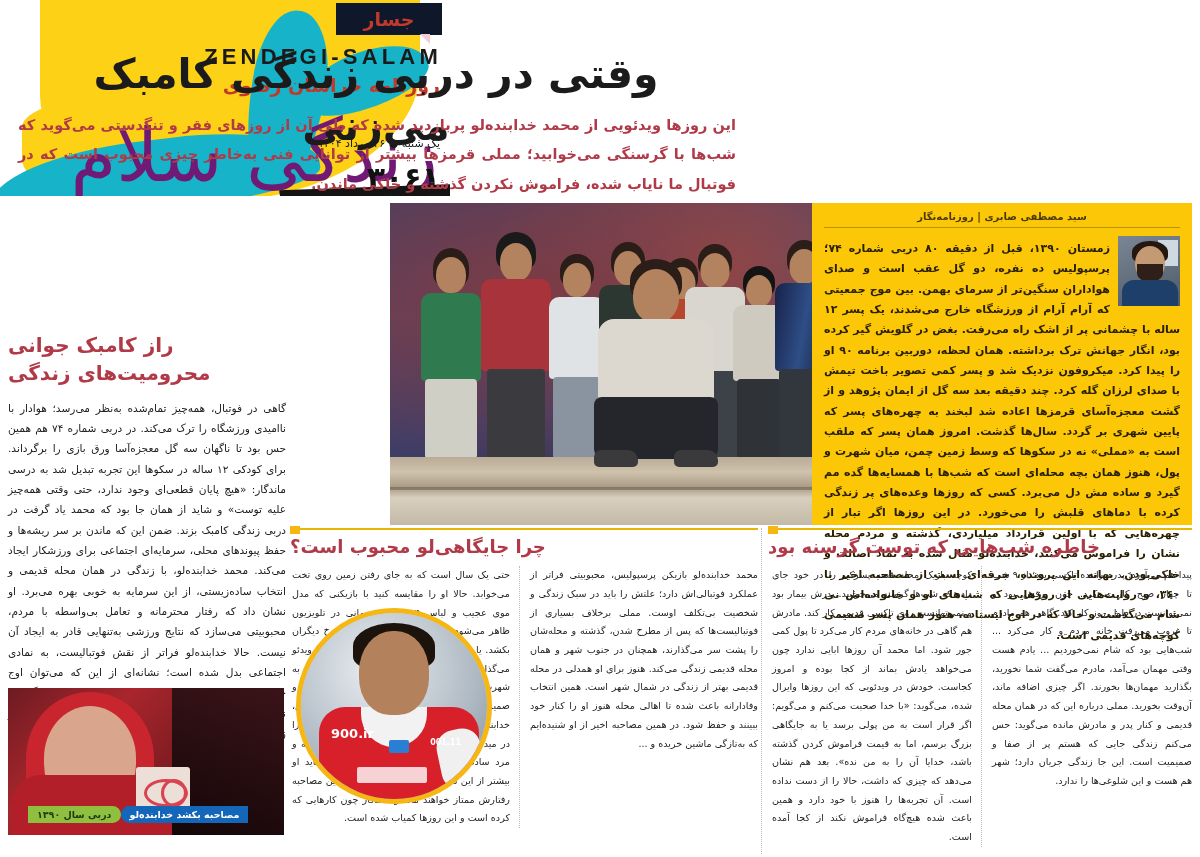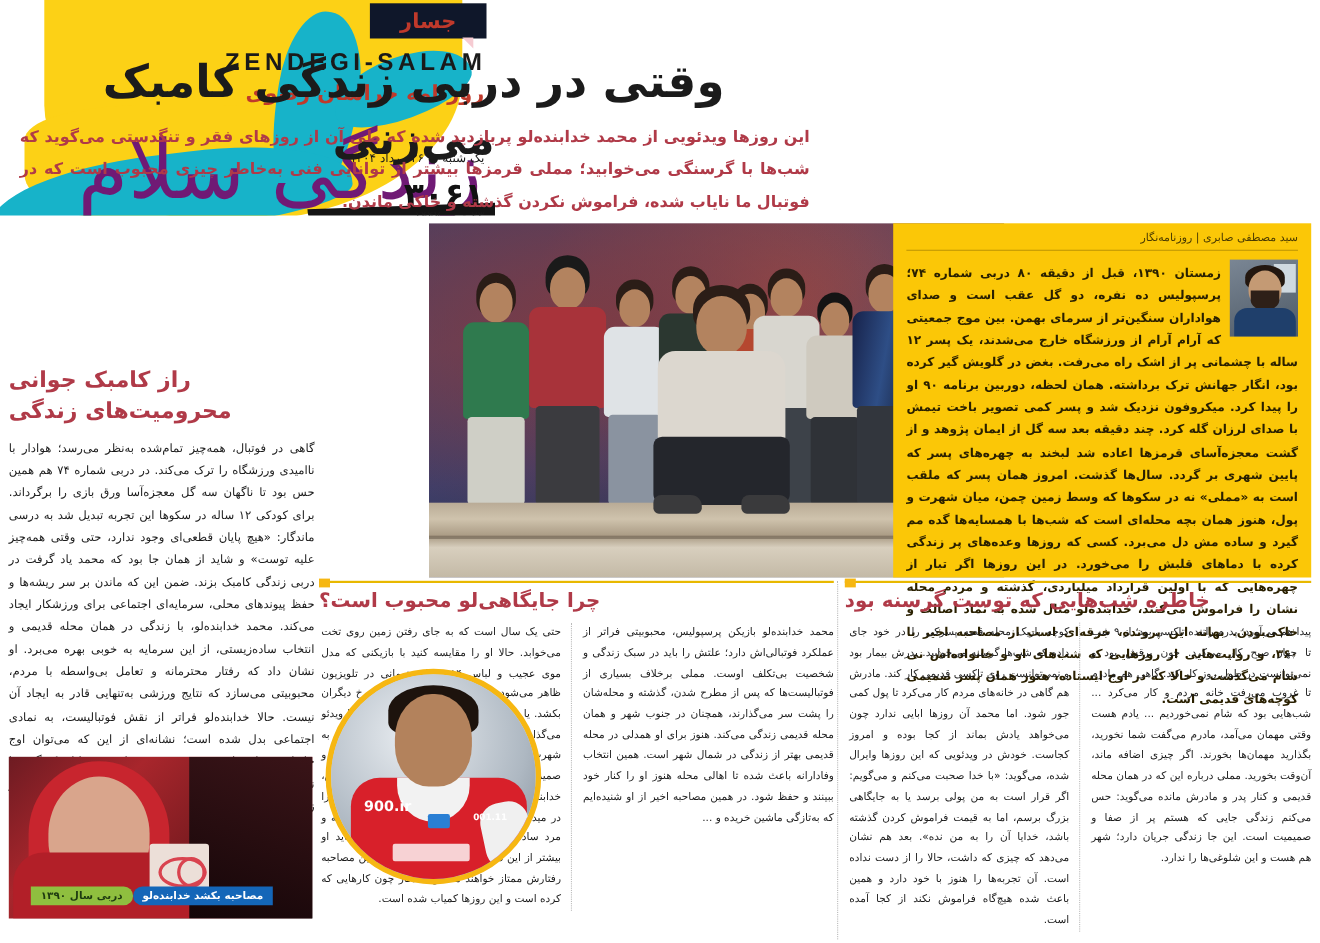--- a/index.html
+++ b/index.html
@@ -141,21 +141,21 @@
   .cap-blue{background:#1466b8;color:#fff;font-size:9.5px;font-weight:bold;padding:3px 9px;border-radius:9px 0 0 9px;}
   .cap-green{background:#8fbf3f;color:#1e3a10;font-size:9.5px;font-weight:bold;padding:3px 9px;border-radius:0 9px 9px 0;}
 
   
   .right-col{
     position:absolute;right:8px;top:203px;width:380px;height:322px;
     background:#FBC707;padding:0;
   }
   .rc-inner{padding:8px 12px 6px 12px;height:100%;box-sizing:border-box;}
   .rc-byline{
-    text-align:right;font-size:10px;color:#4a3a00;font-weight:normal;
+    text-align:center;font-size:10px;color:#4a3a00;font-weight:bold;
     border-bottom:1px solid rgba(90,70,0,.4);padding-bottom:5px;margin-bottom:6px;
   }
   .rc-photo{
     float:right;width:62px;height:70px;margin:2px 0 4px 8px;overflow:hidden;
     background:linear-gradient(160deg,#7a8694,#4e5a66);position:relative;
   }
   .rp-head{position:absolute;left:17px;top:10px;width:30px;height:34px;border-radius:50% 50% 46% 46%;background:#c49a74;}
   .rp-hair{position:absolute;left:14px;top:5px;width:36px;height:22px;border-radius:50% 50% 30% 30%;background:#23170f;}
   .rp-beard{position:absolute;left:19px;top:28px;width:26px;height:18px;border-radius:0 0 50% 50%;background:#2e2018;}
   .rp-body{position:absolute;left:4px;bottom:0;width:56px;height:26px;background:#1f3f6b;border-radius:12px 12px 0 0;}

